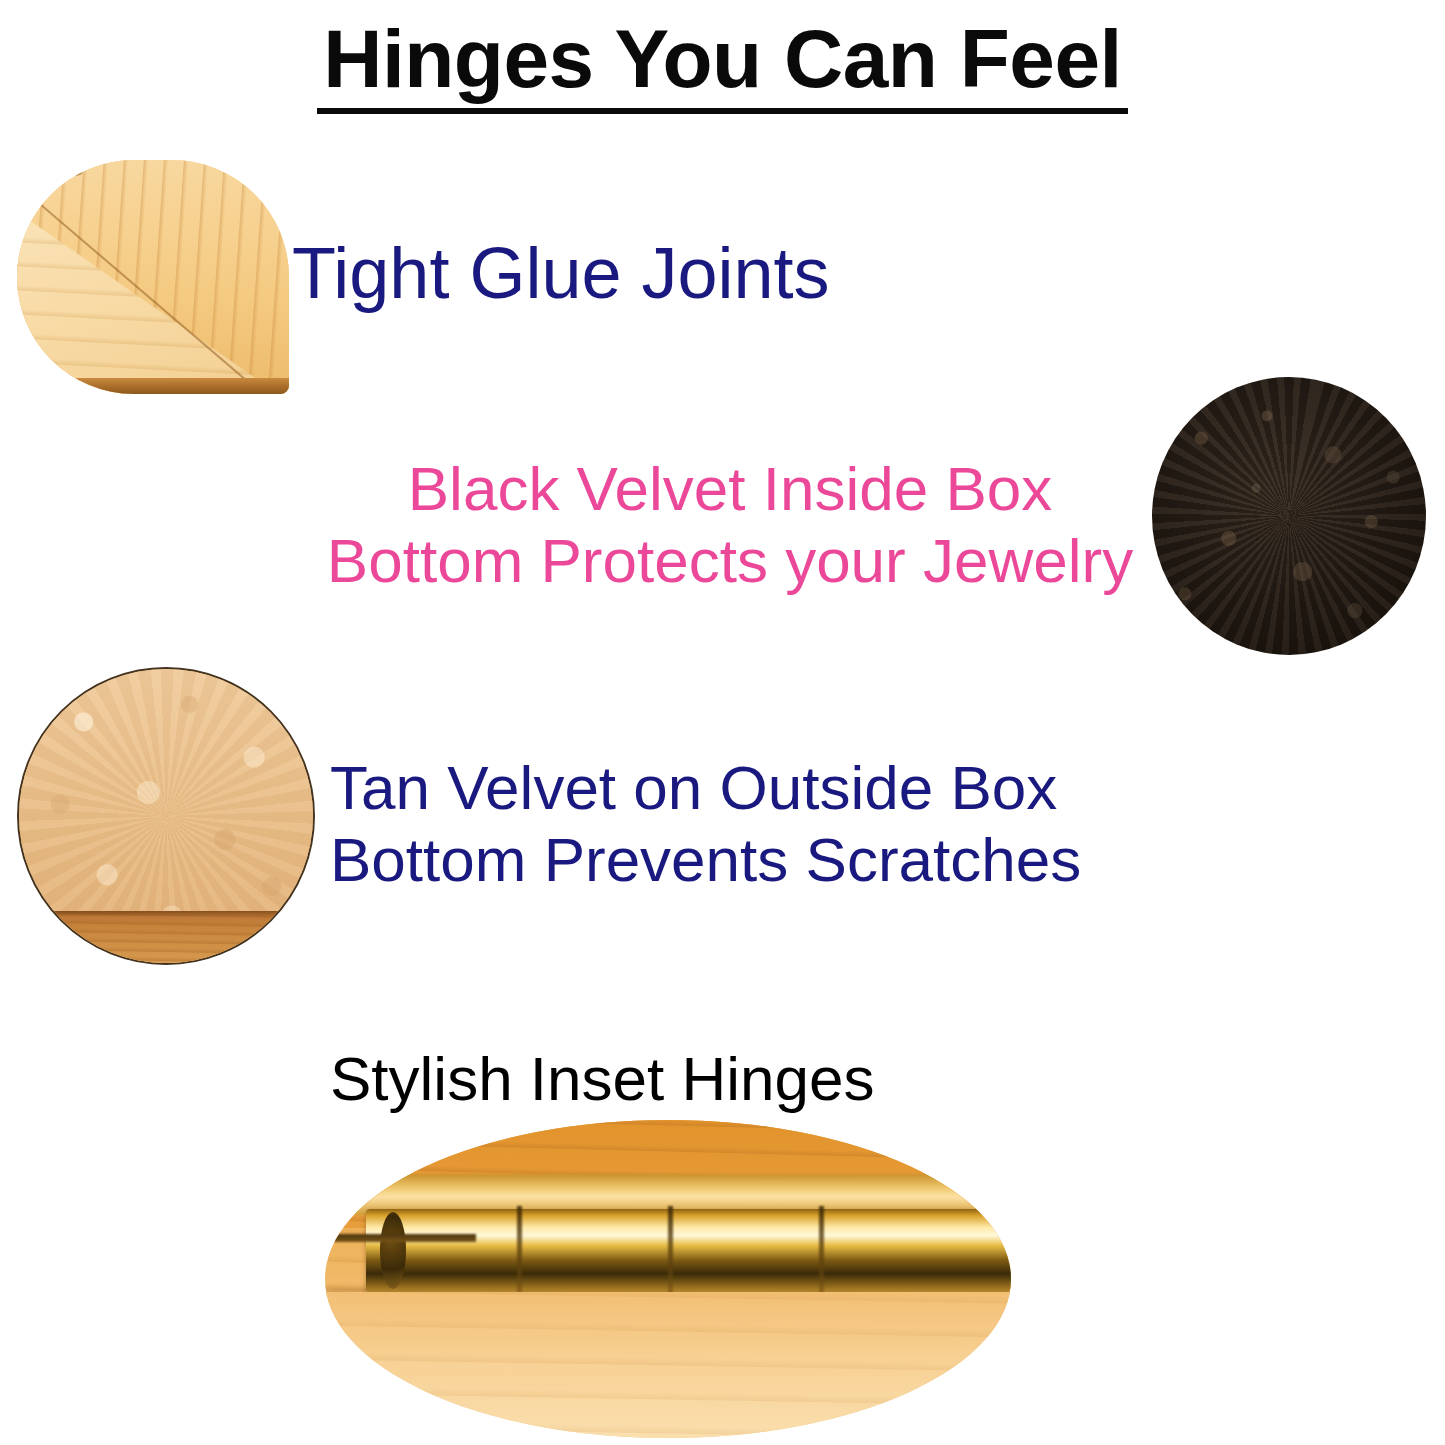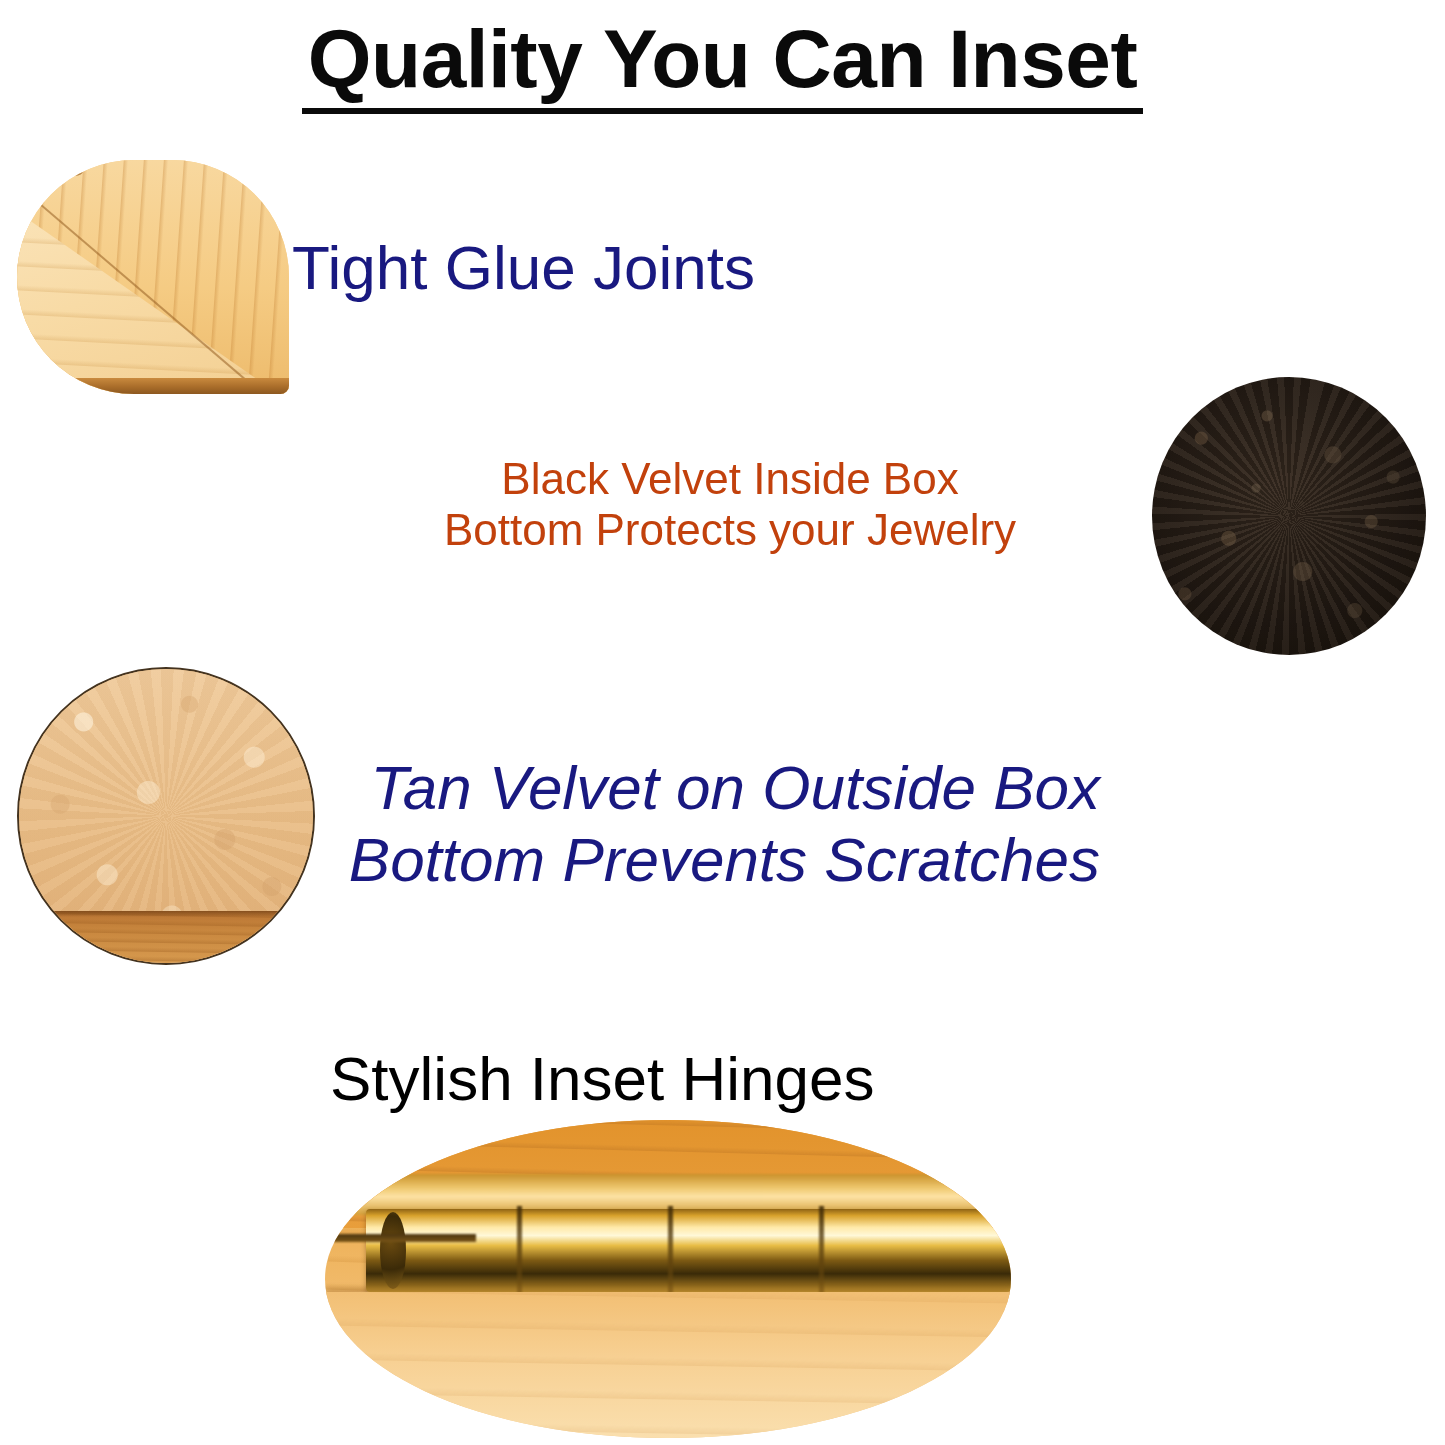--- a/index.html
+++ b/index.html
@@ -43,39 +43,38 @@
   .caption {
     position: absolute;
     font-family: "Liberation Sans", sans-serif;
     font-weight: normal;
     line-height: 1.16;
     white-space: pre-line;
   }
   .cap-glue {
     left: 292px;
     top: 232px;
-    font-size: 62px;
+    font-size: 72px;
     color: #191980;
   }
   .cap-black {
     left: 300px;
     top: 453px;
     width: 860px;
     text-align: center;
-    font-size: 44px;
-    color: #c2410c;
+    font-size: 62px;
+    color: #ec4899;
   }
   .cap-tan {
     left: 330px;
     top: 752px;
     width: 770px;
-    text-align: right;
+    text-align: left;
     font-size: 62px;
     color: #191980;
-    font-style: italic;
   }
   .cap-hinge {
     left: 330px;
     top: 1043px;
     width: 680px;
     text-align: left;
     font-size: 62px;
     color: #000000;
   }
 
@@ -345,21 +344,21 @@
     background: linear-gradient(180deg, rgba(120,70,15,0.42), rgba(120,70,15,0));
     filter: blur(3px);
   }
 </style>
 </head>
 <body>
 
 <div id="page">
 
   <div class="title">
-    <span class="title-inner">Quality You Can Inset</span>
+    <span class="title-inner">Hinges You Can Feel</span>
   </div>
 
   <div class="wood-corner">
     <div class="wood-base"></div>
     <div class="wood-mitre"></div>
     <div class="wood-mitre-line"></div>
     <div class="wood-dark-nick"></div>
     <div class="wood-bottom-edge"></div>
   </div>
 

